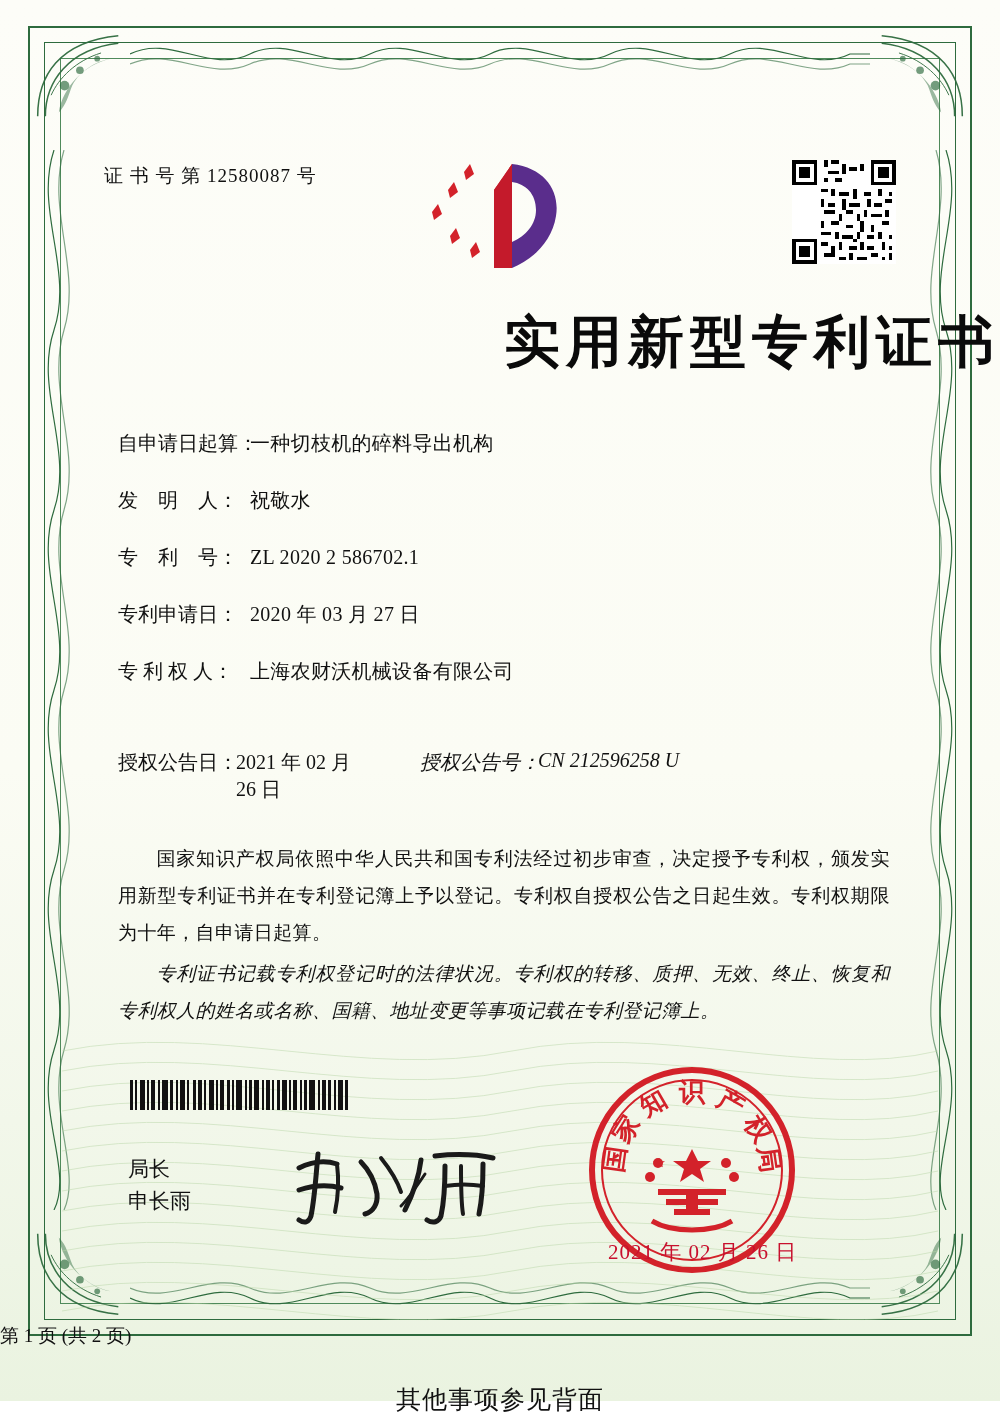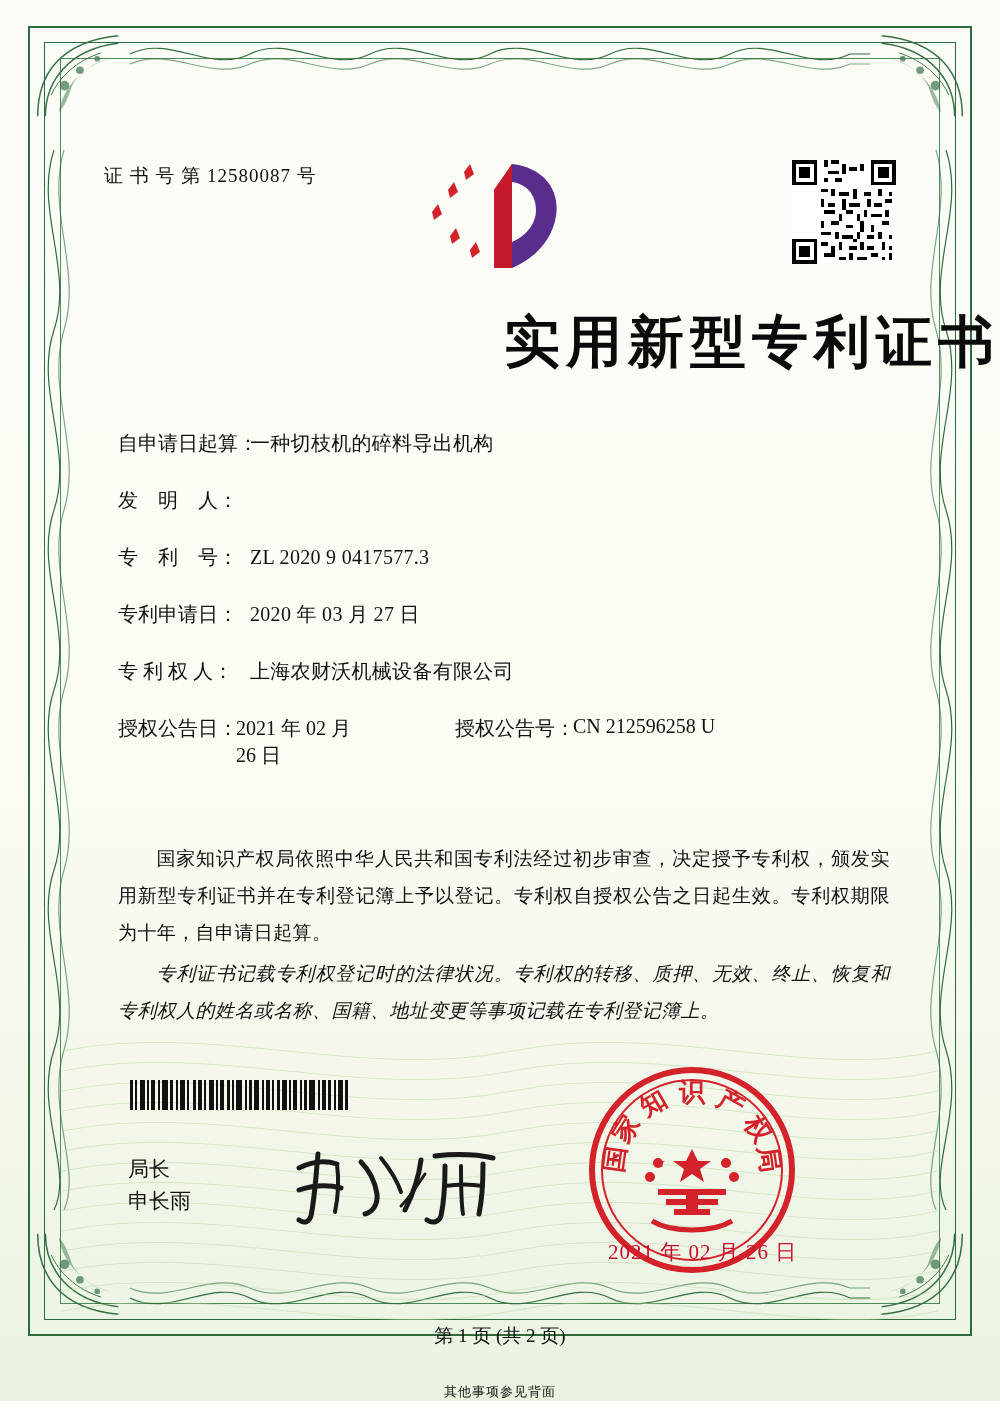--- a/index.html
+++ b/index.html
@@ -71,23 +71,23 @@
     font-size:20px;color:#111;
   }
   .field{
     display:flex;align-items:baseline;margin-bottom:30px;
   }
   .f-label{
     width:132px;flex:none;letter-spacing:0px;white-space:nowrap;
   }
   .f-value{flex:1;letter-spacing:.3px;}
   .field-row2{display:flex;align-items:baseline;margin-bottom:18px;}
-  .r2-a{width:250px;display:flex;}
+  .r2-a{width:250px;display:flex;margin-top:34px;}
   .r2-a .f-label{width:118px;}
-  .r2-b{display:flex;margin-left:87px;}
+  .r2-b{display:flex;margin-left:52px;font-style:italic;}
   .r2-b .f-label{width:118px;}
 
   
   .para{
     position:absolute;left:118px;width:772px;
     font-size:19px;line-height:37px;color:#111;text-align:justify;
     letter-spacing:.4px;
   }
   .p1{top:840px;}
   .p2{top:955px;font-style:italic;}
@@ -117,26 +117,26 @@
   .seal{
     position:absolute;left:585px;top:1063px;width:215px;height:215px;
   }
   .seal svg{width:100%;height:100%;display:block;}
   .seal-date{
     position:absolute;left:608px;top:1238px;font-size:21px;color:#c8102e;letter-spacing:1px;
   }
 
   
   .page-no{
-    position:absolute;left:0;top:1323px;width:1000px;text-align:center;
+    position:absolute;left:0;top:1323px;width:1000px;text-align:left;
     font-size:19px;color:#111;
   }
   .footer-note{
     position:absolute;left:0;top:1383px;width:1000px;text-align:center;
-    font-size:13px;color:#111;letter-spacing:1px;
+    font-size:25px;color:#111;letter-spacing:1px;
   }
 </style>
 </head>
 <body>
 
 <div class="page">
 
   <div class="border-outer"></div>
   <div class="border-inner"></div>
   <div class="border-hair"></div>
@@ -312,24 +312,25 @@
 
   <div class="title">实用新型专利证书</div>
 
   <div class="fields">
     <div class="field">
       <span class="f-label">自申请日起算：</span>
       <span class="f-value">一种切枝机的碎料导出机构</span>
     </div>
     <div class="field">
       <span class="f-label">发　明　人：</span>
+      <span class="f-value">祝敬水</span>
     </div>
     <div class="field">
       <span class="f-label">专　利　号：</span>
-      <span class="f-value">ZL 2020 9 0417577.3</span>
+      <span class="f-value">ZL 2020 2 586702.1</span>
     </div>
     <div class="field">
       <span class="f-label">专利申请日：</span>
       <span class="f-value">2020 年 03 月 27 日</span>
     </div>
     <div class="field">
       <span class="f-label">专 利 权 人：</span>
       <span class="f-value">上海农财沃机械设备有限公司</span>
     </div>
     <div class="field-row2">

